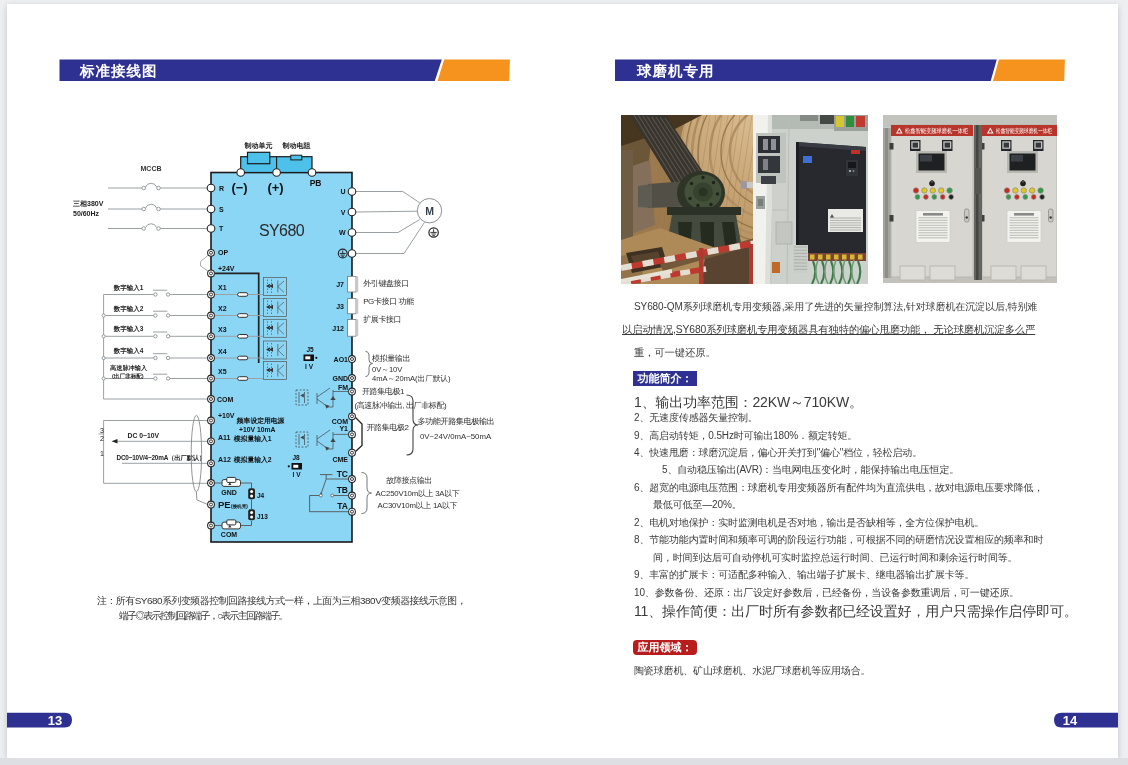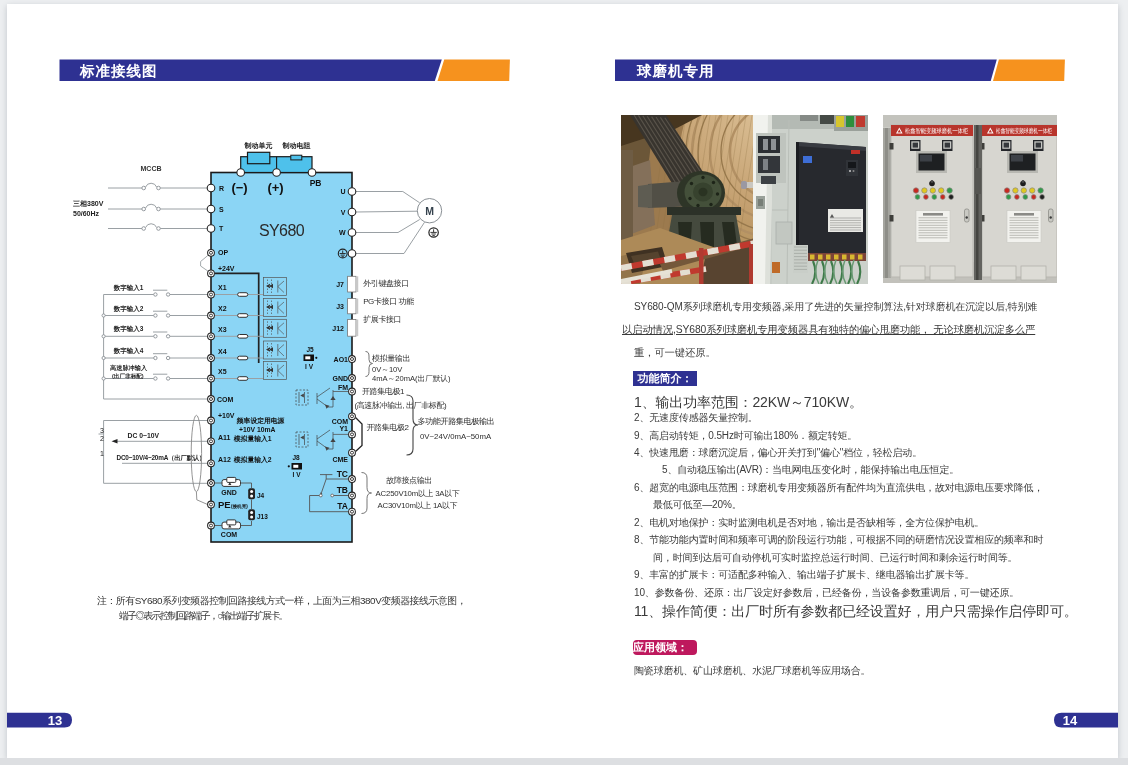--- a/index.html
+++ b/index.html
@@ -758,18 +758,18 @@
 <div class="t" style="left:634px;top:463.4px;font-size:10px;letter-spacing:-0.15px;margin-left:28px;">5、自动稳压输出(AVR)：当电网电压变化时，能保持输出电压恒定。</div>
 <div class="t" style="left:634px;top:480.9px;font-size:10px;letter-spacing:-0.15px;">6、超宽的电源电压范围：球磨机专用变频器所有配件均为直流供电，故对电源电压要求降低，</div>
 <div class="t" style="left:653px;top:498.3px;font-size:10px;letter-spacing:-0.15px;">最低可低至—20%。</div>
 <div class="t" style="left:634px;top:515.8px;font-size:10px;letter-spacing:-0.15px;">2、电机对地保护：实时监测电机是否对地，输出是否缺相等，全方位保护电机。</div>
 <div class="t" style="left:634px;top:533.2px;font-size:10px;letter-spacing:-0.15px;">8、节能功能内置时间和频率可调的阶段运行功能，可根据不同的研磨情况设置相应的频率和时</div>
 <div class="t" style="left:653px;top:550.7px;font-size:10px;letter-spacing:-0.15px;">间，时间到达后可自动停机可实时监控总运行时间、已运行时间和剩余运行时间等。</div>
 <div class="t" style="left:634px;top:568.1px;font-size:10px;letter-spacing:-0.15px;">9、丰富的扩展卡：可适配多种输入、输出端子扩展卡、继电器输出扩展卡等。</div>
 <div class="t" style="left:634px;top:585.6px;font-size:10px;letter-spacing:-0.15px;">10、参数备份、还原：出厂设定好参数后，已经备份，当设备参数重调后，可一键还原。</div>
 <div class="t" style="left:634px;top:603px;font-size:14px;letter-spacing:-0.15px;">11、操作简便：出厂时所有参数都已经设置好，用户只需操作启停即可。</div>
 
-<div class="t" style="left:633px;top:639.6px;width:64px;height:15px;background:#be185d;border-radius:4px;color:#fff;font-size:11px;font-weight:bold;line-height:15px;">应用领域：</div>
+<div class="t" style="left:633px;top:639.6px;width:64px;height:15px;background:#b91c1c;border-radius:4px;color:#fff;font-size:11px;font-weight:bold;text-align:center;line-height:15px;">应用领域：</div>
 
 <div class="t" style="left:634px;top:664px;font-size:10px;letter-spacing:-0.15px;">陶瓷球磨机、矿山球磨机、水泥厂球磨机等应用场合。</div>
 
 <div class="t" style="left:97px;top:594px;font-size:9.9px;letter-spacing:-0.45px;color:#333;">注：所有SY680系列变频器控制回路接线方式一样，上面为三相380V变频器接线示意图，</div>
-<div class="t" style="left:119px;top:608.5px;font-size:9.9px;letter-spacing:-1.7px;color:#333;">端子◎表示控制回路端子，○输出端子扩展卡。</div>
+<div class="t" style="left:119px;top:608.5px;font-size:9.9px;letter-spacing:-1.7px;color:#333;">端子◎表示控制回路端子，○表示主回路端子。</div>
 
 </body></html>

